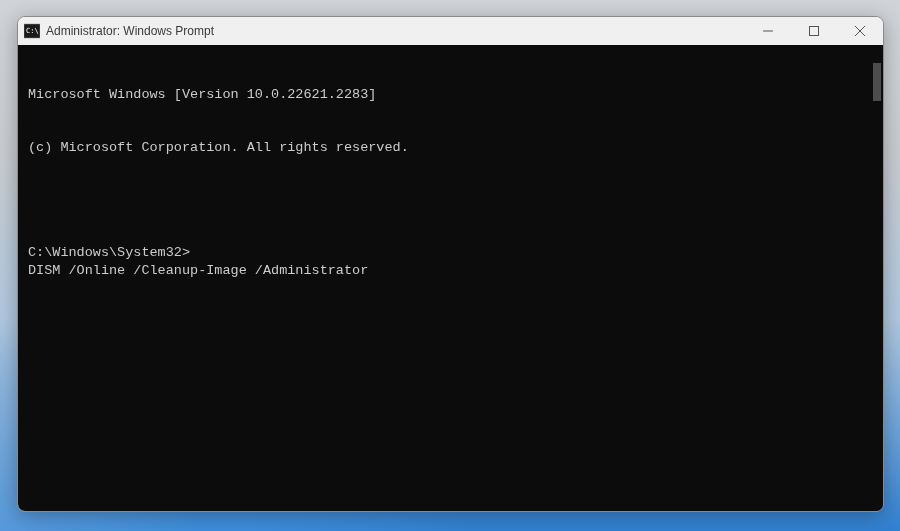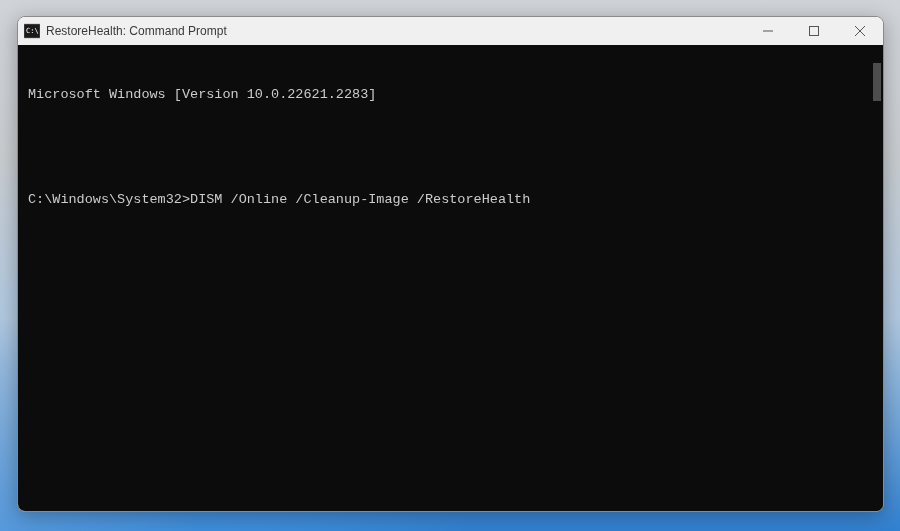--- a/index.html
+++ b/index.html
@@ -105,20 +105,21 @@
     .terminal-content {
       white-space: pre;
     }
     
     .terminal-line {
       display: block;
     }
     
     .prompt-line {
       display: flex;
+      flex-direction: column;
     }
     
     .scrollbar-track {
       position: absolute;
       right: 0;
       top: 0;
       width: 14px;
       height: 100%;
       background: #0c0c0c;
     }
@@ -143,21 +144,21 @@
 <div class="desktop-bg"></div>
 
 <div class="window">
   <div class="titlebar">
     <div class="app-icon">
       <svg viewBox="0 0 16 16">
         <rect x="0" y="1" width="16" height="14" fill="#1a1a1a" stroke="#888" stroke-width="0.5"></rect>
         <text x="2" y="10" font-size="7" fill="#fff" font-family="monospace">C:\</text>
       </svg>
     </div>
-    <div class="window-title">RestoreHealth: Command Prompt</div>
+    <div class="window-title">Administrator: Windows Prompt</div>
     <div class="window-controls">
       <div class="win-btn">
         <svg viewBox="0 0 10 10">
             <line x1="0" y1="5" x2="10" y2="5" stroke="currentColor" stroke-width="1"></line>
           </svg>
       </div>
       <div class="win-btn">
         <svg viewBox="0 0 10 10">
             <rect x="0.5" y="0.5" width="9" height="9" fill="none" stroke="currentColor" stroke-width="1"></rect>
           </svg>
@@ -167,20 +168,21 @@
             <line x1="0" y1="0" x2="10" y2="10" stroke="currentColor" stroke-width="1"></line>
             <line x1="10" y1="0" x2="0" y2="10" stroke="currentColor" stroke-width="1"></line>
           </svg>
       </div>
     </div>
   </div>
 
   <div class="terminal-area">
     <div class="terminal-content">
       <span class="terminal-line">Microsoft Windows [Version 10.0.22621.2283]</span>
+      <span class="terminal-line">(c) Microsoft Corporation. All rights reserved.</span>
       <div class="blank-line"></div>
-      <div class="prompt-line"><span>C:\Windows\System32&gt;</span><span>DISM /Online /Cleanup-Image /RestoreHealth</span></div>
+      <div class="prompt-line"><span>C:\Windows\System32&gt;</span><span>DISM /Online /Cleanup-Image /Administrator</span></div>
     </div>
     <div class="scrollbar-track">
       <div class="scrollbar-thumb"></div>
     </div>
   </div>
 </div>
 
 </body></html>

